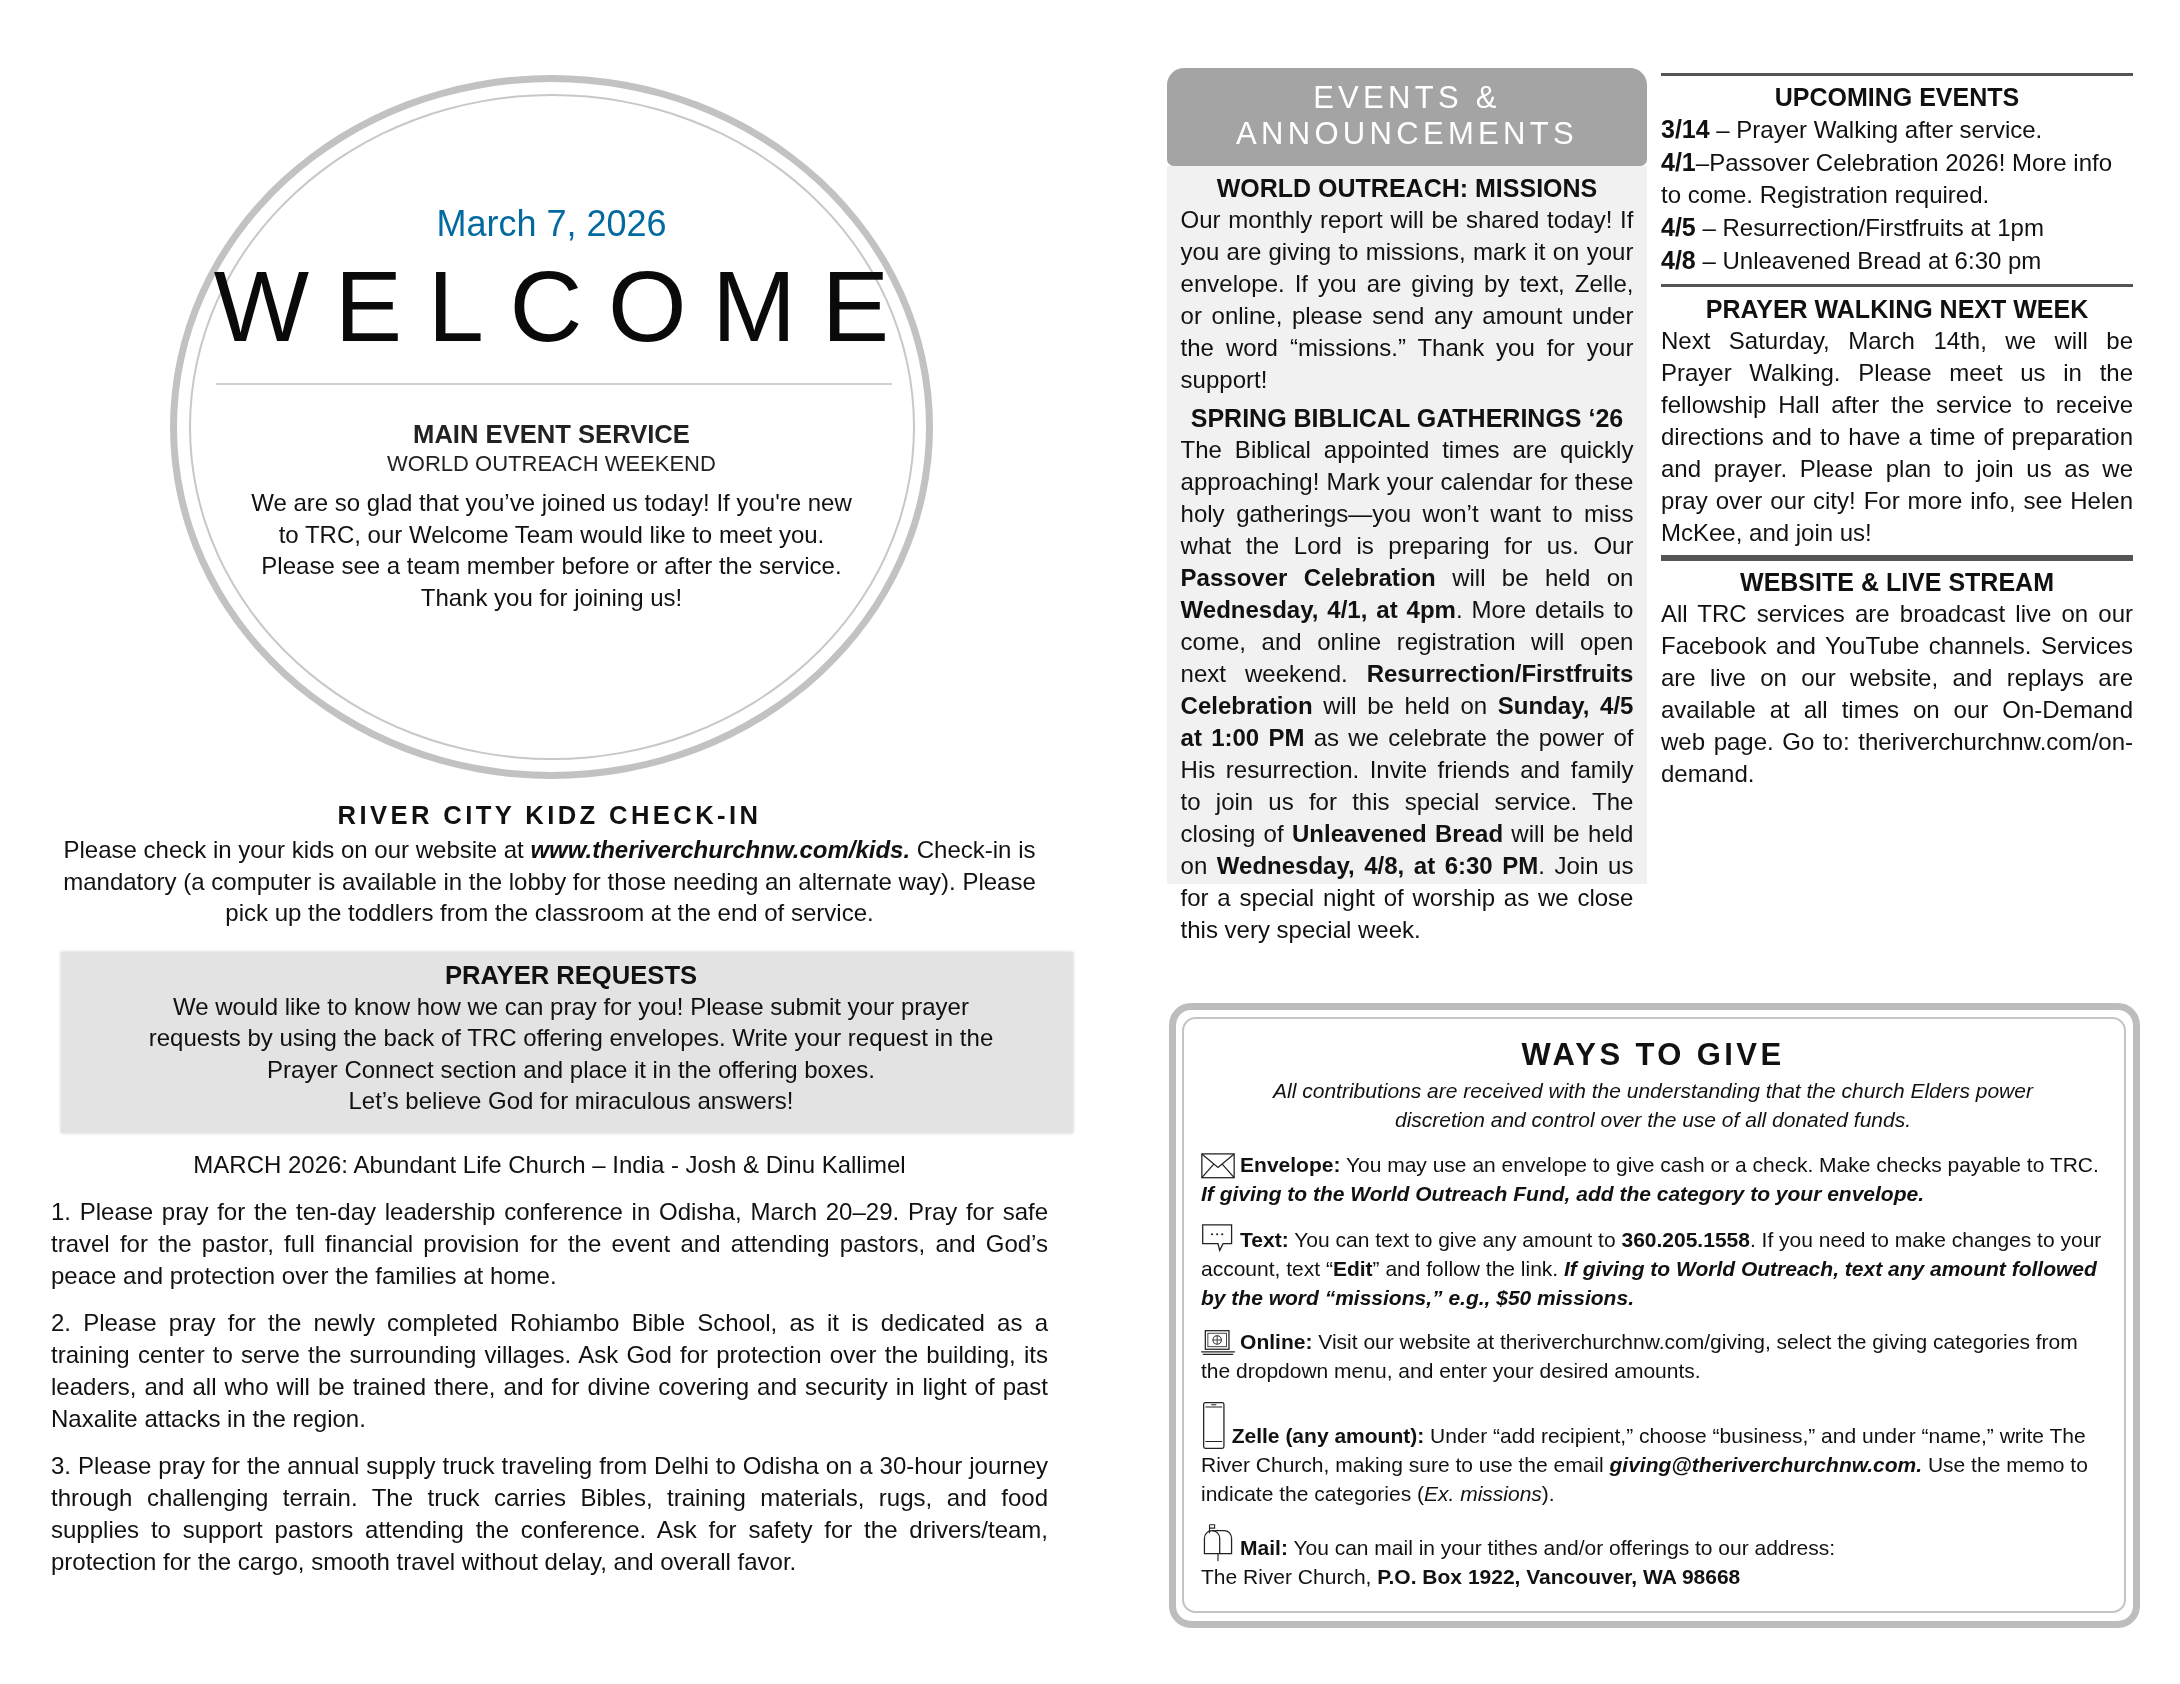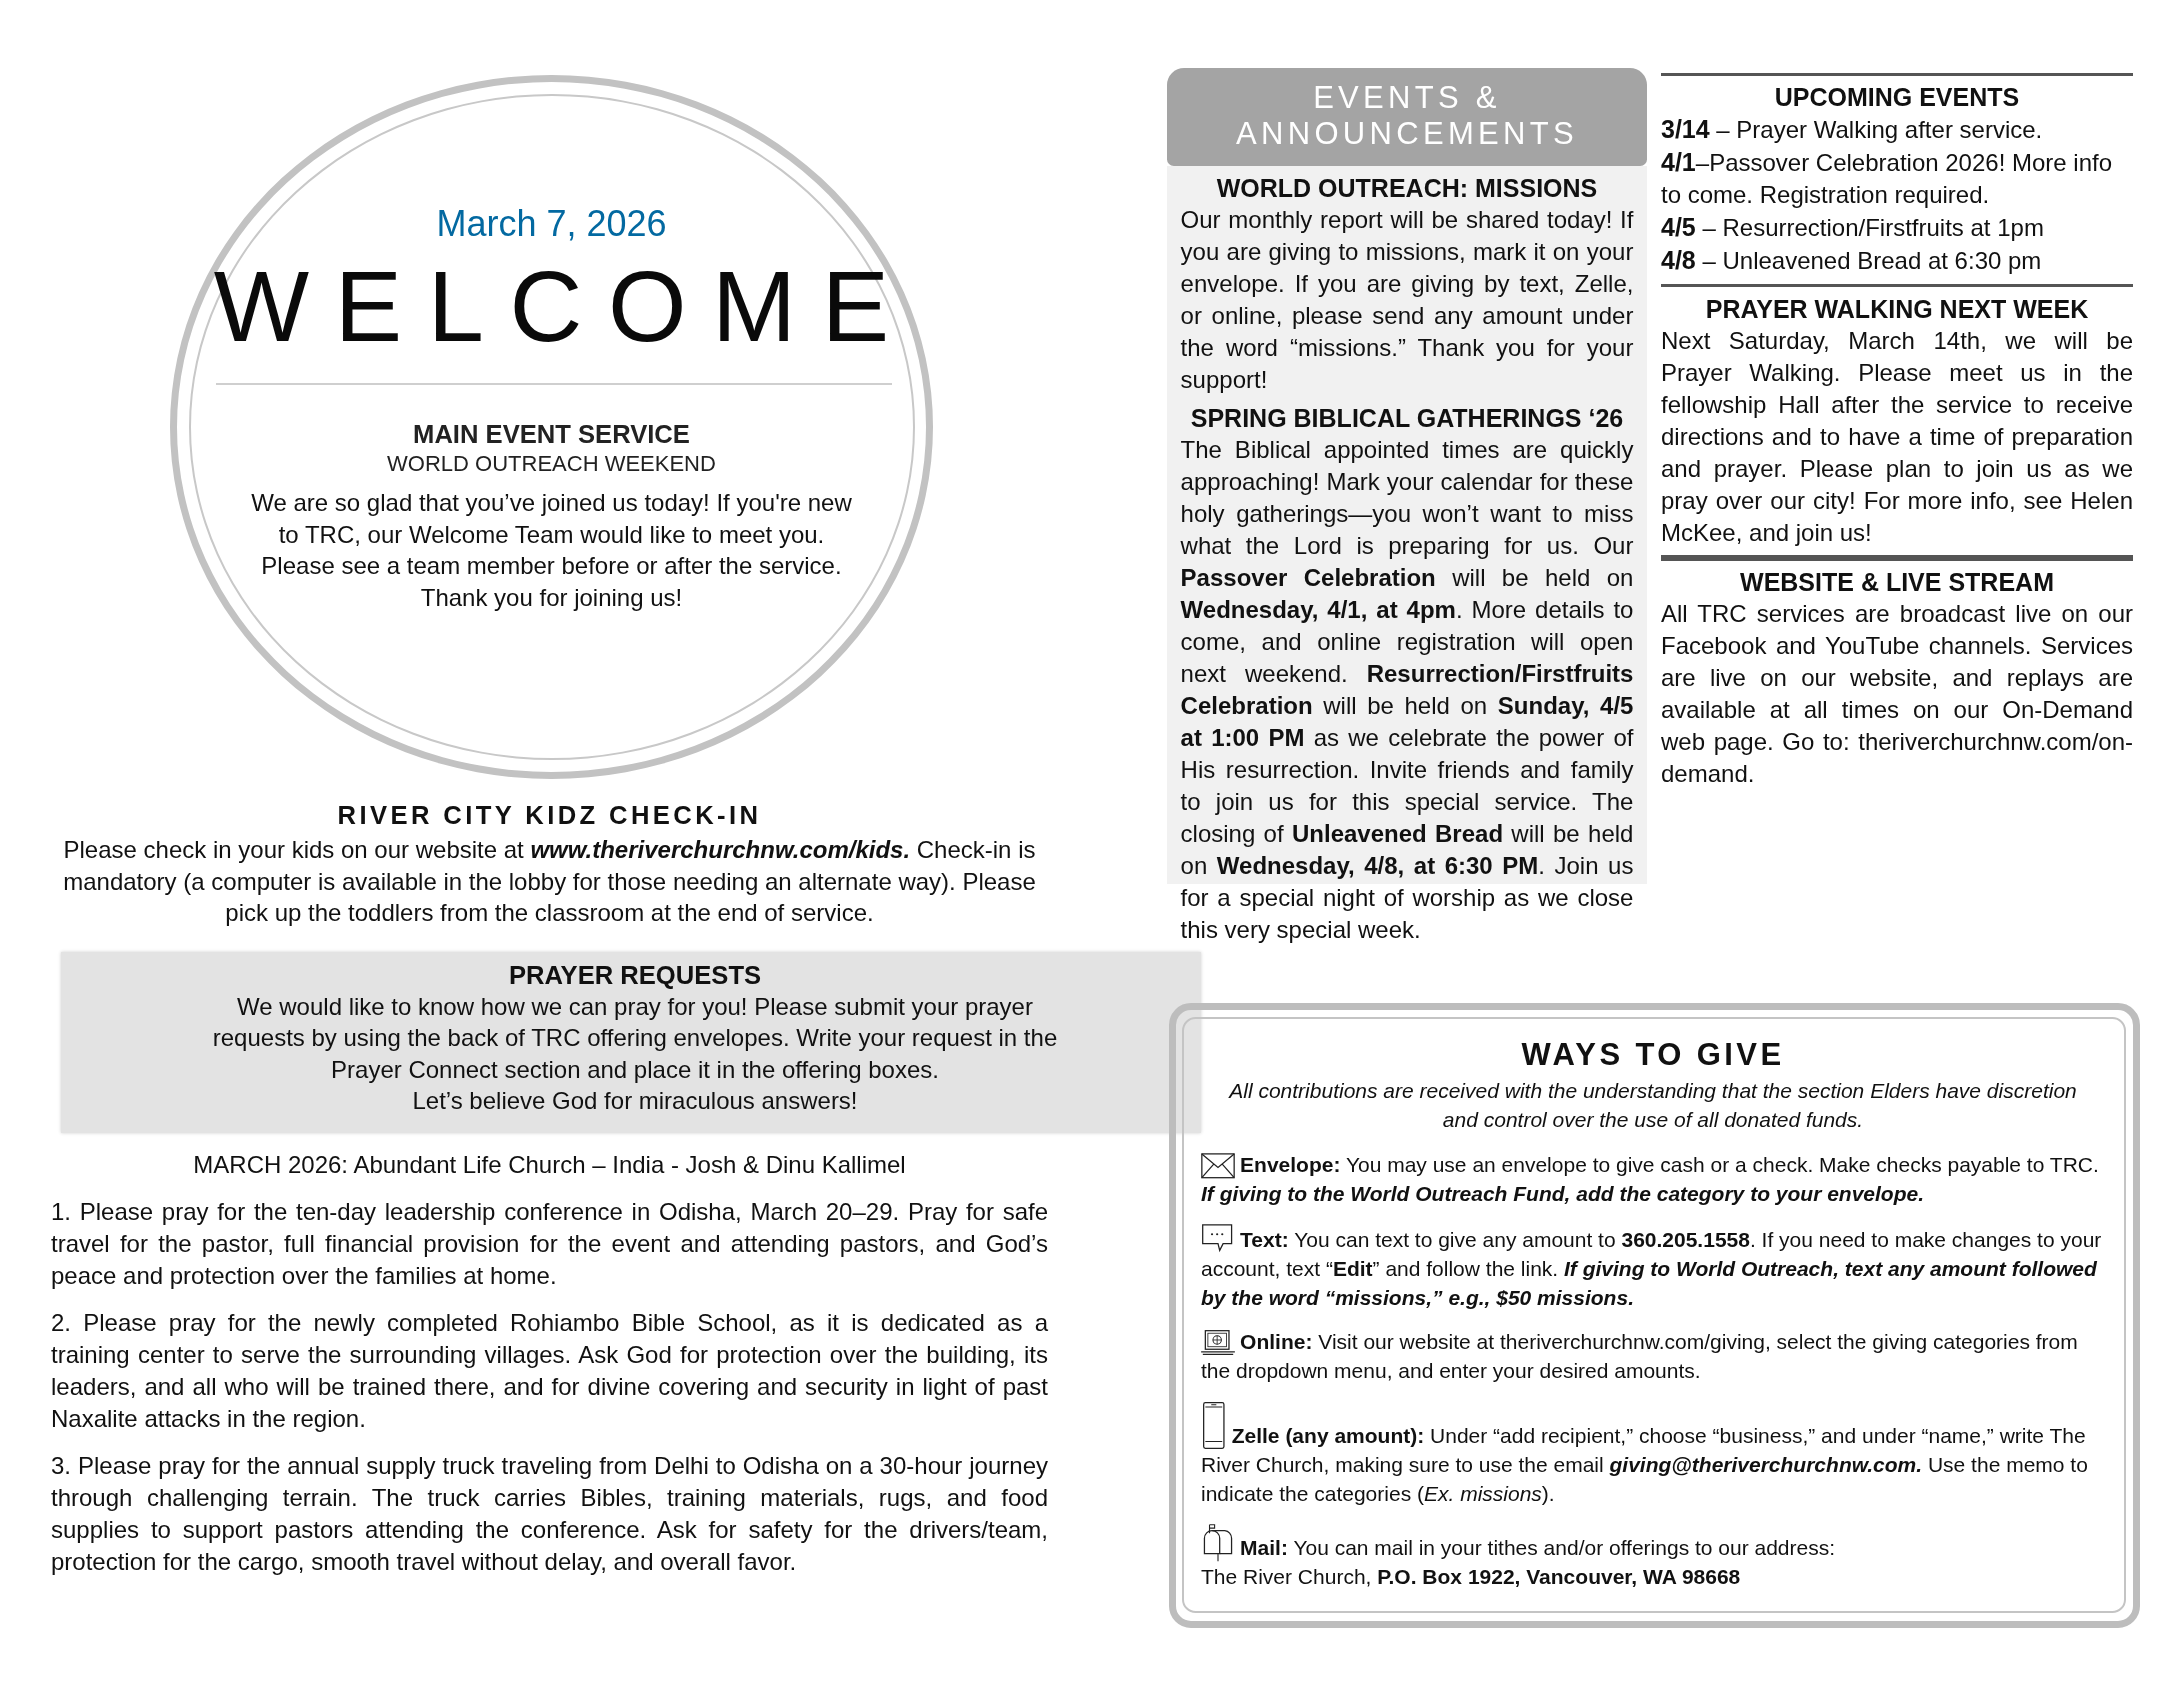--- a/index.html
+++ b/index.html
@@ -23,21 +23,21 @@
   .welcome-divider { left: 216px; top: 383px; width: 676px; height: 1.7px; background: #cfcfcf; }
   .main-event { left: 204px; width: 695px; top: 419px; text-align: center; }
   .main-event .h { font-size: 25.6px; font-weight: bold; color: #222; line-height: 31px; }
   .main-event .sub { font-size: 22px; color: #222; line-height: 27px; }
   .main-event .body { font-size: 24px; line-height: 31.5px; margin-top: 10.2px; padding: 0 44px; }
 
   .kidz { left: 51px; width: 997px; top: 799px; text-align: center; }
   .kidz .h { font-size: 25.6px; font-weight: bold; letter-spacing: 3.4px; line-height: 32px; }
   .kidz .body { font-size: 24px; line-height: 31.5px; margin-top: 3.4px; }
 
-  .prayer-box { left: 61px; top: 952px; width: 1140px; height: 181px; background: #e3e3e3; box-shadow: 0 0 3.4px #d0d0d0; text-align: center; padding-top: 6.8px; padding-left: 8px; }
+  .prayer-box { left: 61px; top: 952px; width: 1012px; height: 181px; background: #e3e3e3; box-shadow: 0 0 3.4px #d0d0d0; text-align: center; padding-top: 6.8px; padding-left: 8px; }
   .prayer-box .h { font-size: 25.6px; font-weight: bold; line-height: 32px; }
   .prayer-box .body { font-size: 24px; line-height: 31.5px; }
 
   .outreach { left: 51px; width: 997px; top: 1146px; }
   .outreach .h { font-size: 27px; font-weight: bold; text-align: center; line-height: 36px; }
   .outreach .sub { font-size: 24px; text-align: center; line-height: 31px; margin-top: 3.4px; }
   .outreach .pt { font-size: 24px; line-height: 32px; text-align: justify; margin-top: 15.3px; }
   .outreach .pt:first-of-type { margin-top: 19px; }
 
   
@@ -129,21 +129,21 @@
   <div class="rule"></div>
   <div class="sec">
     <div class="h">WEBSITE &amp; LIVE STREAM</div>
     <div class="p">All TRC services are broadcast live on our Facebook and YouTube channels. Services are live on our website, and replays are available at all times on our On-Demand web page. Go to: theriverchurchnw.com/on-demand.</div>
   </div>
 </div>
 
 <div class="abs give-outer"></div>
 <div class="abs give-inner">
   <div class="h">WAYS TO GIVE</div>
-  <div class="disc">All contributions are received with the understanding that the section Elders have discretion and control over the use of all donated funds.</div>
+  <div class="disc">All contributions are received with the understanding that the church Elders power discretion and control over the use of all donated funds.</div>
 
   <div class="give-item">
     <span class="ico"><svg width="34" height="25.6" viewBox="0 0 40 30">
           <rect x="1" y="1" width="38" height="28" fill="none" stroke="#222" stroke-width="1.5"></rect>
           <path d="M1 1 L20 17 L39 1 M1 29 L15 13 M39 29 L25 13" fill="none" stroke="#222" stroke-width="1.5"></path>
         </svg></span><span class="lab">Envelope:</span><span> You may use an envelope to give cash or a check. Make checks payable to TRC. </span><b><i>If giving to the World Outreach Fund, add the category to your envelope.</i></b>
   </div>
 
   <div class="give-item">
     <span class="ico"><svg width="34" height="31" viewBox="0 0 40 36">

